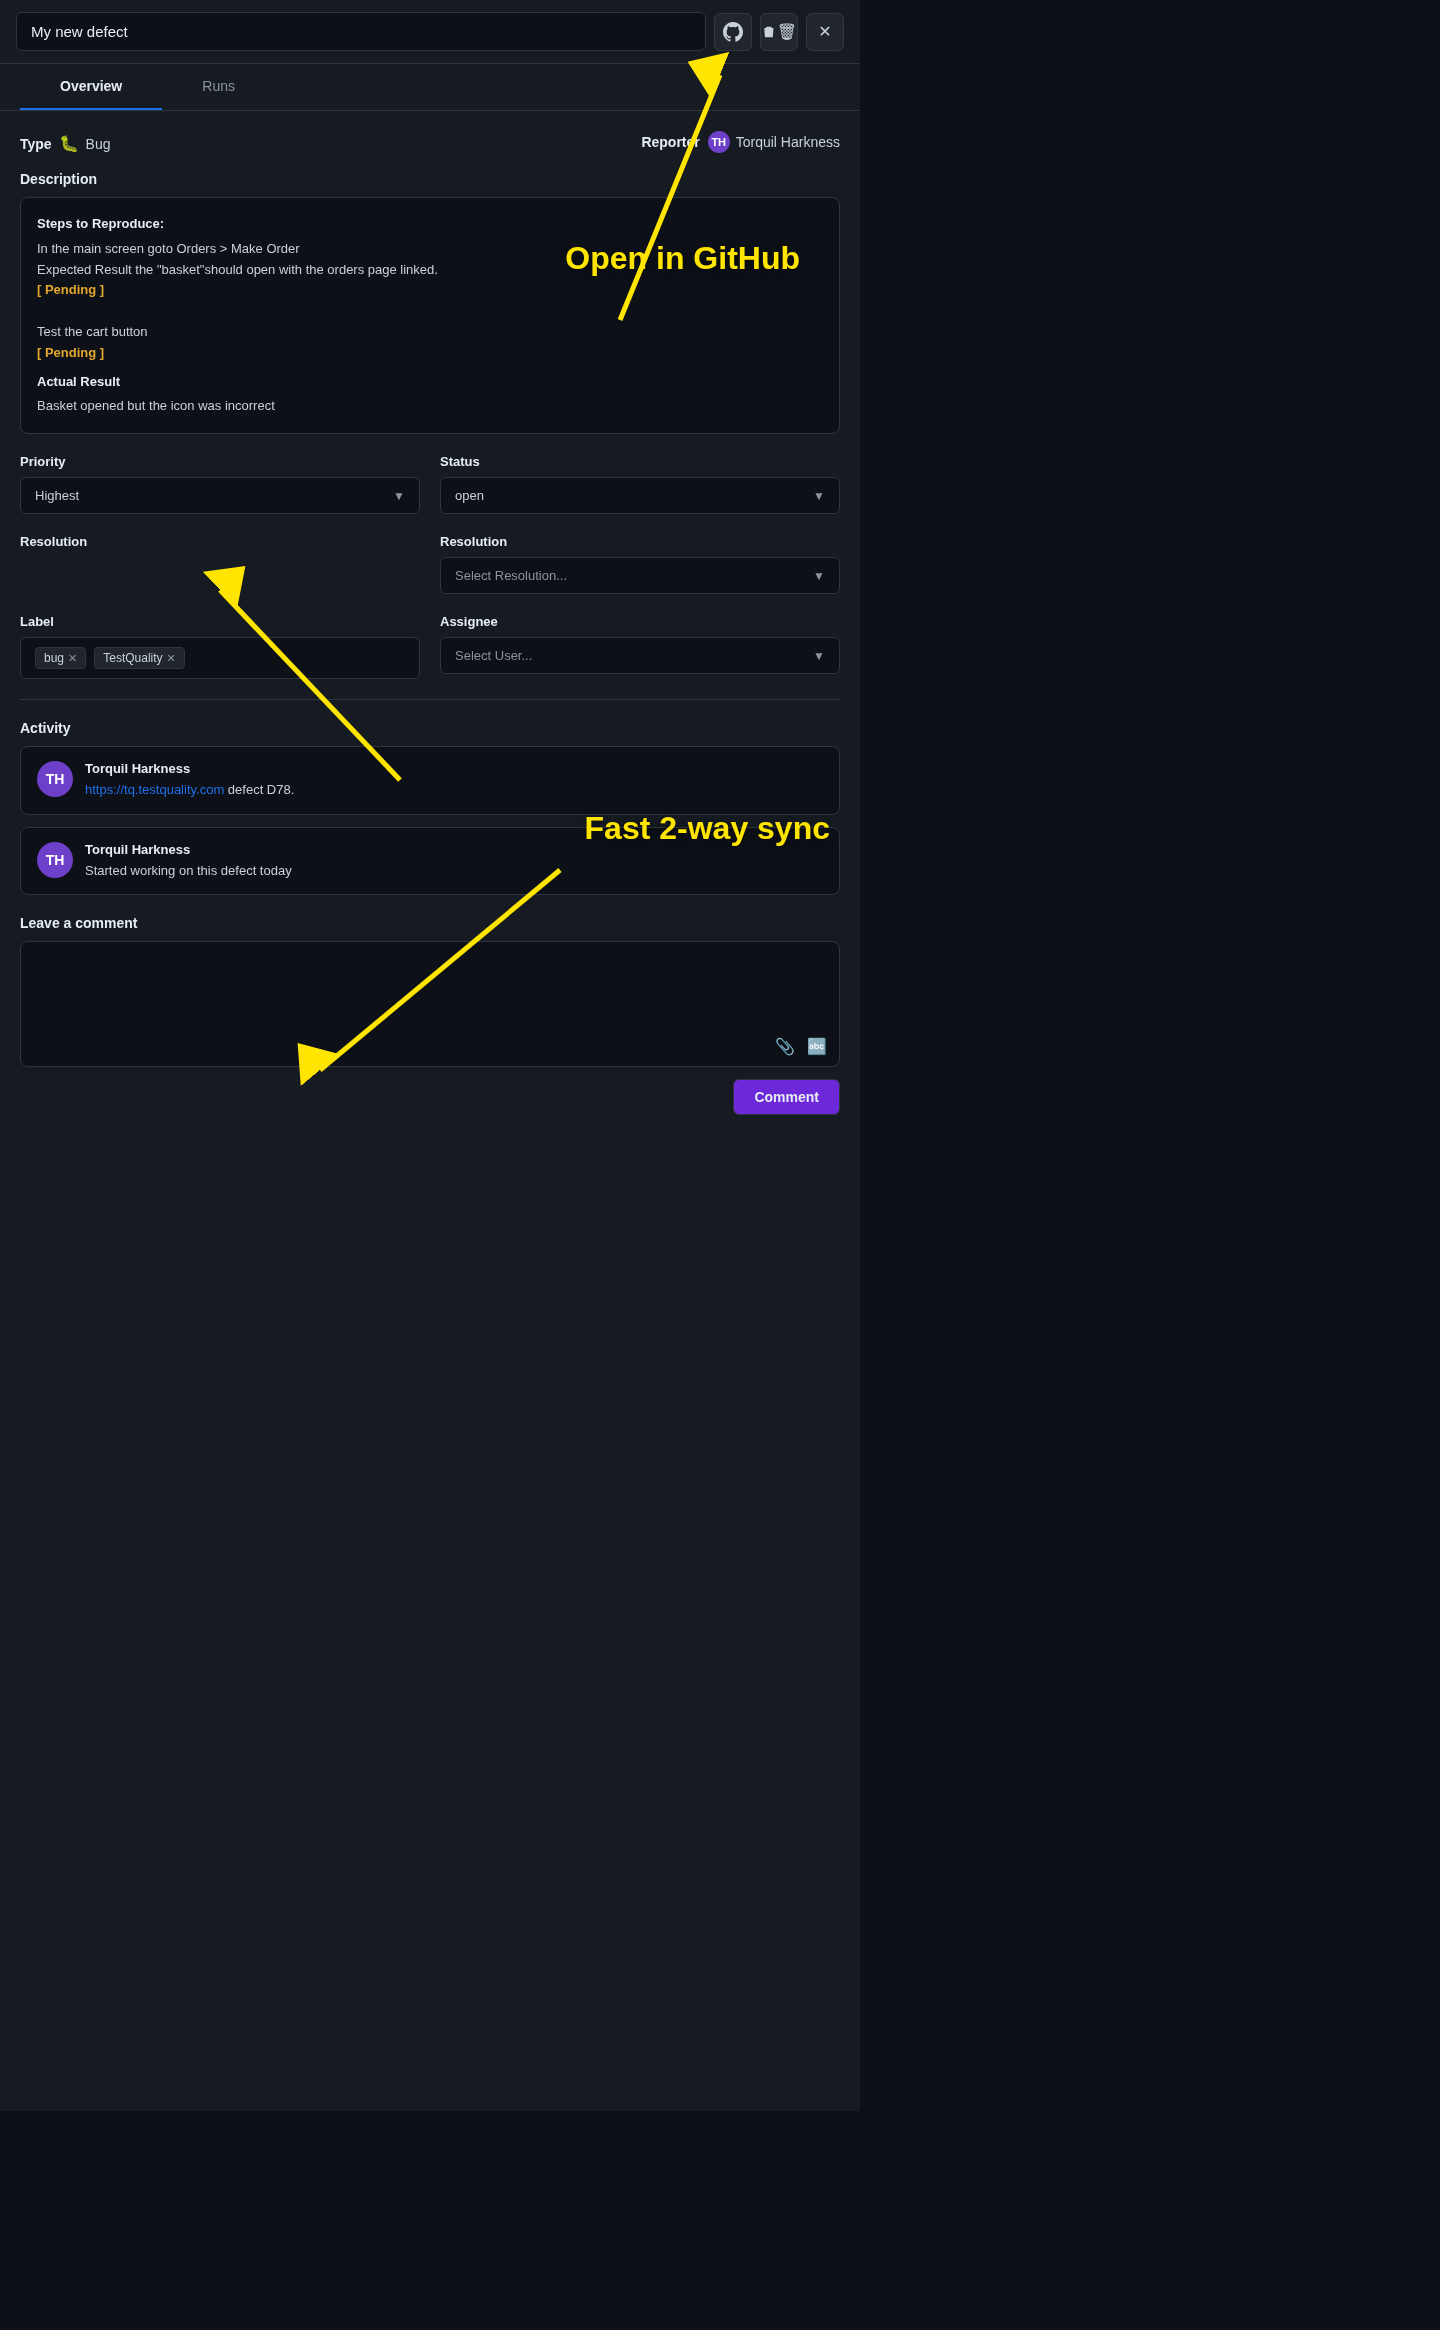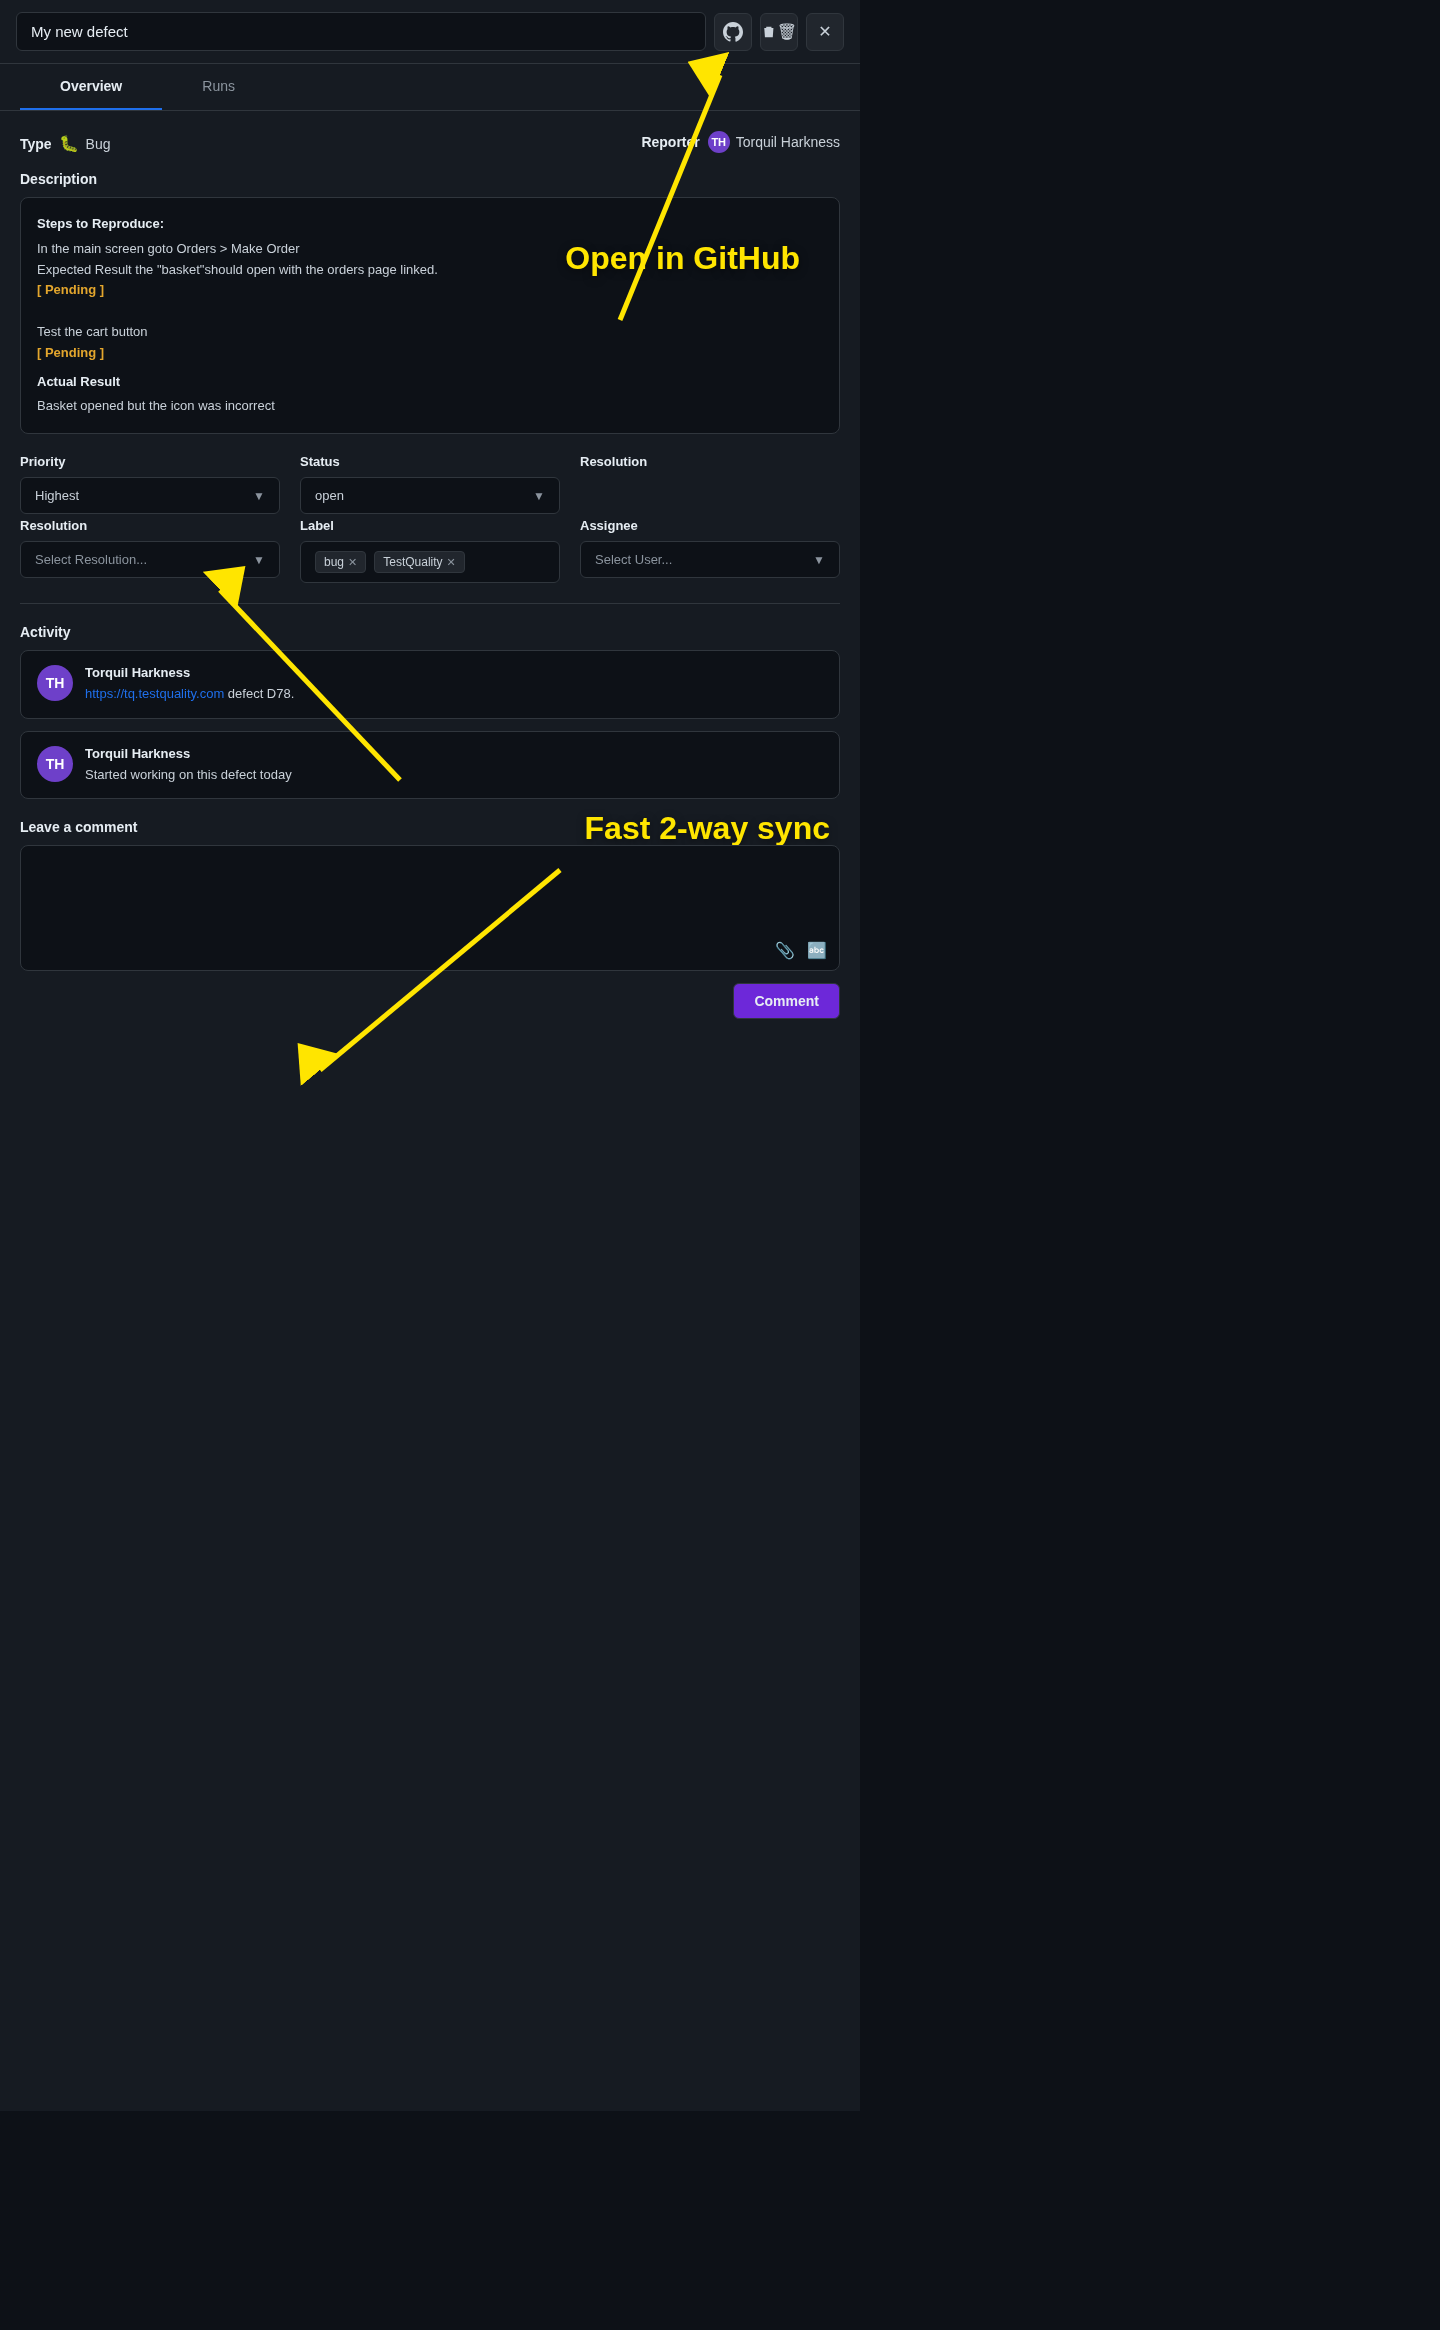--- a/index.html
+++ b/index.html
@@ -143,22 +143,22 @@
       font-weight: 700;
       color: #e6edf3;
       display: block;
       margin-top: 8px;
       margin-bottom: 4px;
     }
 
     
     .two-col {
       display: grid;
-      grid-template-columns: 1fr 1fr 1fr;
-      gap: 4px 20px;
+      grid-template-columns: 1fr 1fr;
+      gap: 20px 20px;
       margin-bottom: 20px;
     }
     .field-group {
       display: flex;
       flex-direction: column;
       gap: 8px;
     }
     .field-label {
       font-size: 13px;
       font-weight: 700;

